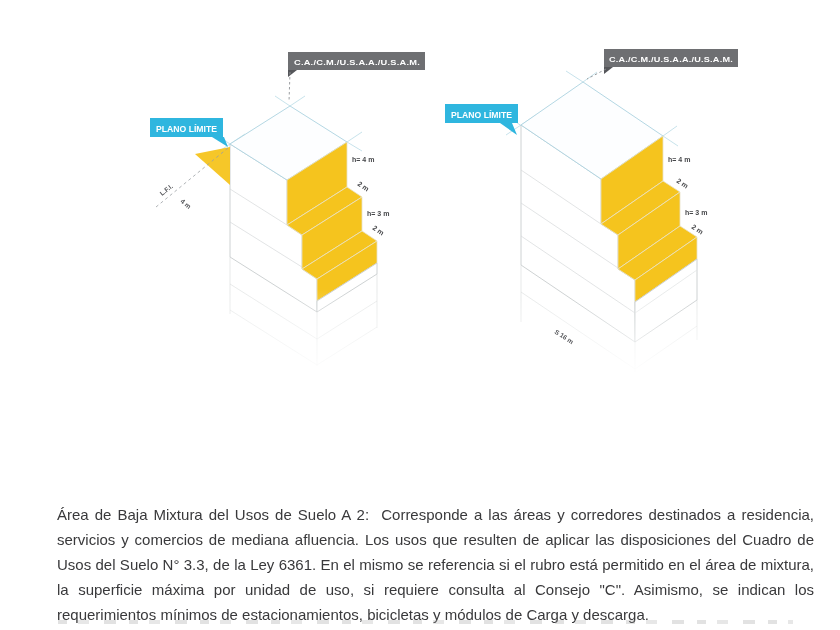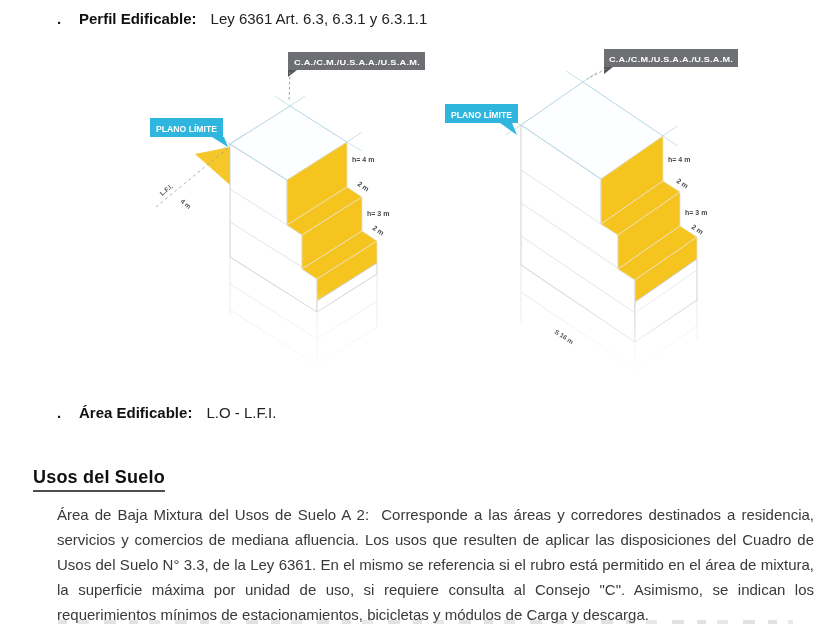--- a/index.html
+++ b/index.html
@@ -45,23 +45,20 @@
     position:absolute;left:58px;top:620px;width:735px;height:4px;opacity:.28;
     background:repeating-linear-gradient(90deg,#9b9b9b 0 9px,transparent 9px 20px,#ababab 20px 31px,transparent 31px 46px,#9b9b9b 46px 58px,transparent 58px 71px);
     filter:blur(.6px);
   }
 </style>
 </head>
 <body>
 
 <div class="page">
 
-  <div class="bullet-line bullet-1">
-    <span class="dot">.</span><span class="b-label">Perfil Edificable:</span><span class="b-value">Ley 6361 Art. 6.3, 6.3.1 y 6.3.1.1</span>
-  </div>
 
   <div class="diagram diagram-left">
     <svg width="300" height="335" viewBox="0 0 300 335">
       <defs>
         <linearGradient id="fadeL" x1="0" y1="0" x2="0" y2="1">
           <stop offset="0" stop-color="#ffffff" stop-opacity="0"></stop>
           <stop offset="1" stop-color="#ffffff" stop-opacity="1"></stop>
         </linearGradient>
       </defs>
 
@@ -169,23 +166,19 @@
         <text class="plano-text" x="13" y="77.5" textLength="61" lengthAdjust="spacingAndGlyphs">PLANO LÍMITE</text>
       </g>
       <text class="dim-text" x="230" y="122">h= 4 m</text>
       <text class="dim-text" transform="translate(238,142) rotate(33)">2 m</text>
       <text class="dim-text" x="247" y="175">h= 3 m</text>
       <text class="dim-text" transform="translate(253,188) rotate(33)">2 m</text>
       <text class="small-dim" transform="translate(116,293) rotate(33)">S 16 m</text>
     </svg>
   </div>
 
-  <div class="bullet-line bullet-2">
-    <span class="dot">.</span><span class="b-label">Área Edificable:</span><span class="b-value">L.O - L.F.I.</span>
-  </div>
 
-  <div class="section-title">Usos del Suelo</div>
 
   <div class="paragraph">Área de Baja Mixtura del Usos de Suelo A 2:  Corresponde a las áreas y corredores destinados a residencia, servicios y comercios de mediana afluencia. Los usos que resulten de aplicar las disposiciones del Cuadro de Usos del Suelo N° 3.3, de la Ley 6361. En el mismo se referencia si el rubro está permitido en el área de mixtura, la superficie máxima por unidad de uso, si requiere consulta al Consejo "C". Asimismo, se indican los requerimientos mínimos de estacionamientos, bicicletas y módulos de Carga y descarga.</div>
 
   <div class="truncated-line"></div>
 
 </div>
 
 </body></html>

